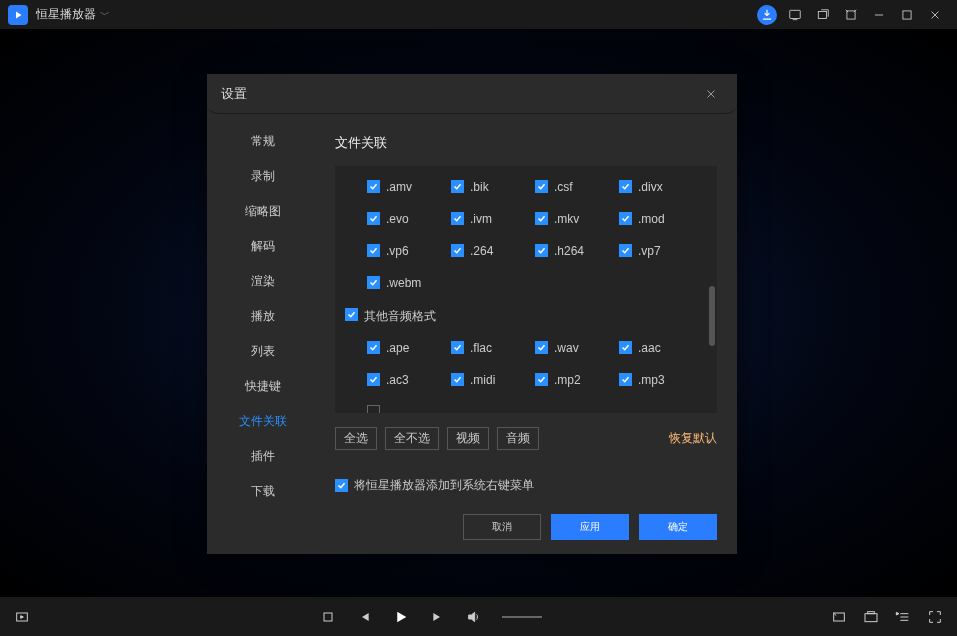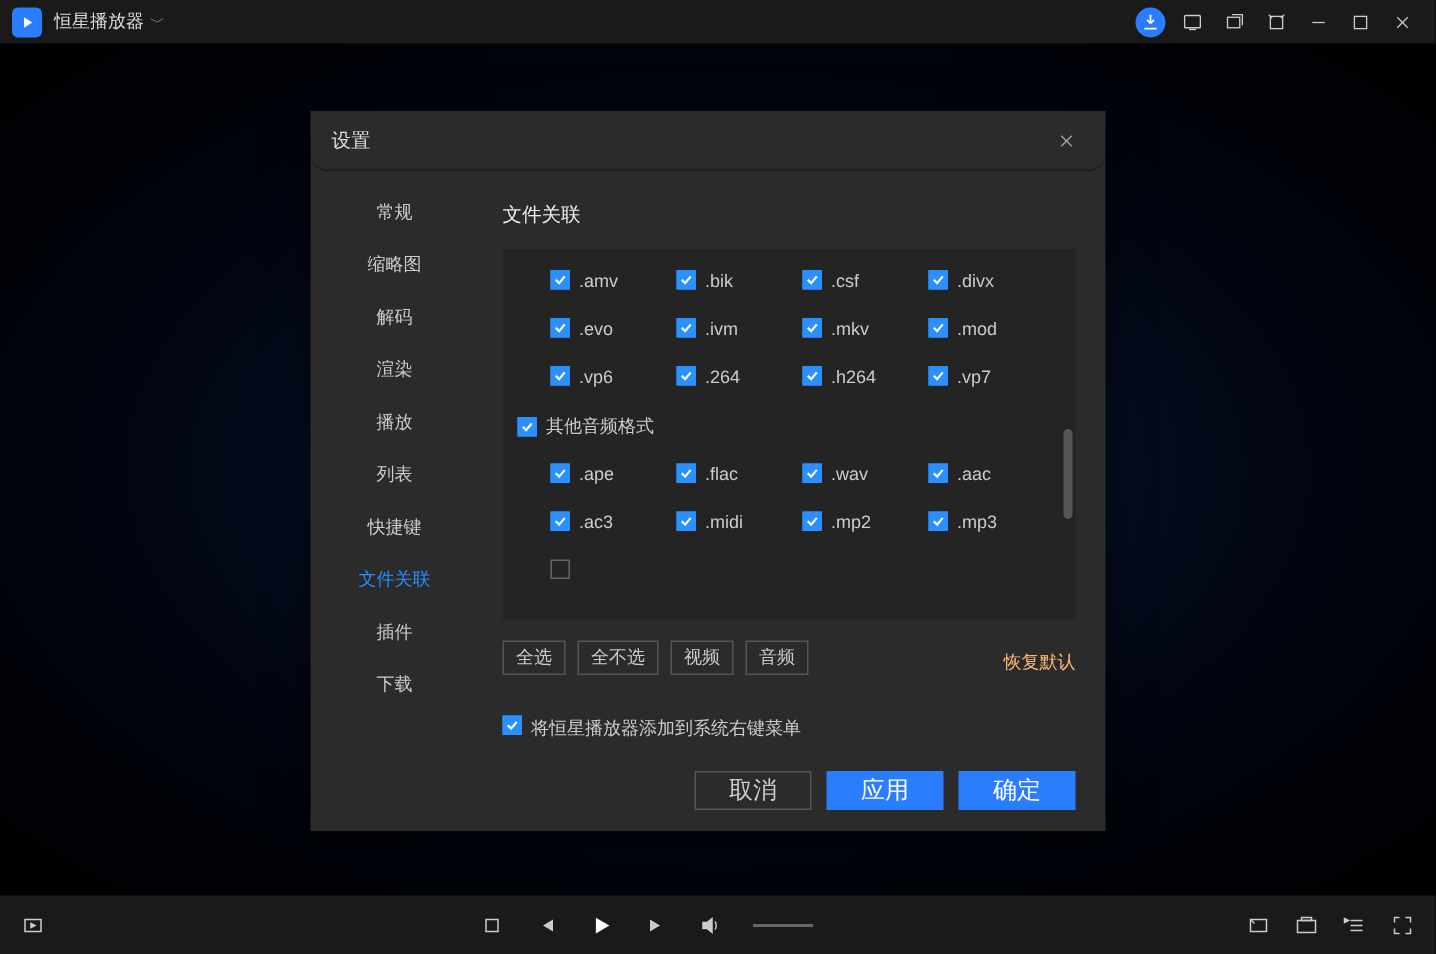--- a/index.html
+++ b/index.html
@@ -111,50 +111,50 @@
 }
 .ext-row {
   display: flex; margin-bottom: 18px;
   padding-left: 22px;
 }
 .ext-cell {
   width: 84px;
   display: flex; align-items: flex-start;
 }
 .group-row {
-  display: flex; align-items: center; margin-bottom: 16px;
+  display: flex; margin-bottom: 16px;
 }
 .cb {
   width: 13px; height: 13px; border: 1px solid #2a8fff;
   background: #2a8fff;
   display: inline-flex; align-items: center; justify-content: center;
   margin-right: 6px;
   cursor: pointer;
 }
 .cb.empty { background: transparent; border-color: #666; }
 .cb svg { width: 9px; height: 9px; }
 .ext-label, .group-label { color: #ccc; }
 .filter-row {
-  display: flex; align-items: flex-end; margin-top: 14px; gap: 8px;
+  display: flex; align-items: center; margin-top: 14px; gap: 8px;
 }
 .filter-btn {
   border: 1px solid #555; color: #ccc;
   padding: 2px 8px; cursor: pointer;
   background: transparent;
 }
 .restore-link { margin-left: auto; color: #fdba74; cursor: pointer; }
-.context-row { display: flex; align-items: flex-start; margin-top: 27px; }
+.context-row { display: flex; align-items: center; margin-top: 27px; }
 .dialog-footer {
   display: flex; justify-content: flex-end; gap: 10px;
   margin-top: auto; padding-top: 20px;
 }
 .dlg-btn {
   width: 78px; height: 26px;
   display: flex; align-items: center; justify-content: center;
-  cursor: pointer; font-size: 16px;
+  cursor: pointer; font-size: 10px;
 }
 .dlg-btn.cancel { border: 1px solid #555; color: #ccc; background: transparent; }
 .dlg-btn.primary { background: #2a7dff; color: #fff; }
 </style>
 </head>
 <body>
 
 <div class="main-bg"></div>
 
 <div class="titlebar">
@@ -215,20 +215,21 @@
     <div class="dialog-close">
       <svg viewBox="0 0 24 24" width="14" height="14" stroke="currentColor" stroke-width="1.5">
           <line x1="6" y1="6" x2="18" y2="18"></line>
           <line x1="6" y1="18" x2="18" y2="6"></line>
         </svg>
     </div>
   </div>
   <div class="dialog-body">
     <div class="sidebar" id="sidebar">
         <div class="sidebar-item">常规</div>
+        <div class="sidebar-item">录制</div>
         <div class="sidebar-item">缩略图</div>
         <div class="sidebar-item">解码</div>
         <div class="sidebar-item">渲染</div>
         <div class="sidebar-item">播放</div>
         <div class="sidebar-item">列表</div>
         <div class="sidebar-item">快捷键</div>
         <div class="sidebar-item active">文件关联</div>
         <div class="sidebar-item">插件</div>
         <div class="sidebar-item">下载</div>
       </div>
@@ -332,20 +333,30 @@
               </div>
               <div class="ext-cell">
                 <span class="cb">
                   <svg viewBox="0 0 24 24" stroke="#fff" stroke-width="4" fill="none">
                     <polyline points="4,12 10,18 20,6"></polyline>
                   </svg>
                 </span>
                 <span class="ext-label">.vp7</span>
               </div>
             </div>
+            <div class="ext-row">
+              <div class="ext-cell">
+                <span class="cb">
+                  <svg viewBox="0 0 24 24" stroke="#fff" stroke-width="4" fill="none">
+                    <polyline points="4,12 10,18 20,6"></polyline>
+                  </svg>
+                </span>
+                <span class="ext-label">.webm</span>
+              </div>
+            </div>
           </div>
         <div class="group-row">
           <span class="cb">
             <svg viewBox="0 0 24 24" stroke="#fff" stroke-width="4" fill="none">
                 <polyline points="4,12 10,18 20,6"></polyline>
               </svg>
           </span>
           <span class="group-label">其他音频格式</span>
         </div>
         <div id="audio-rows">

